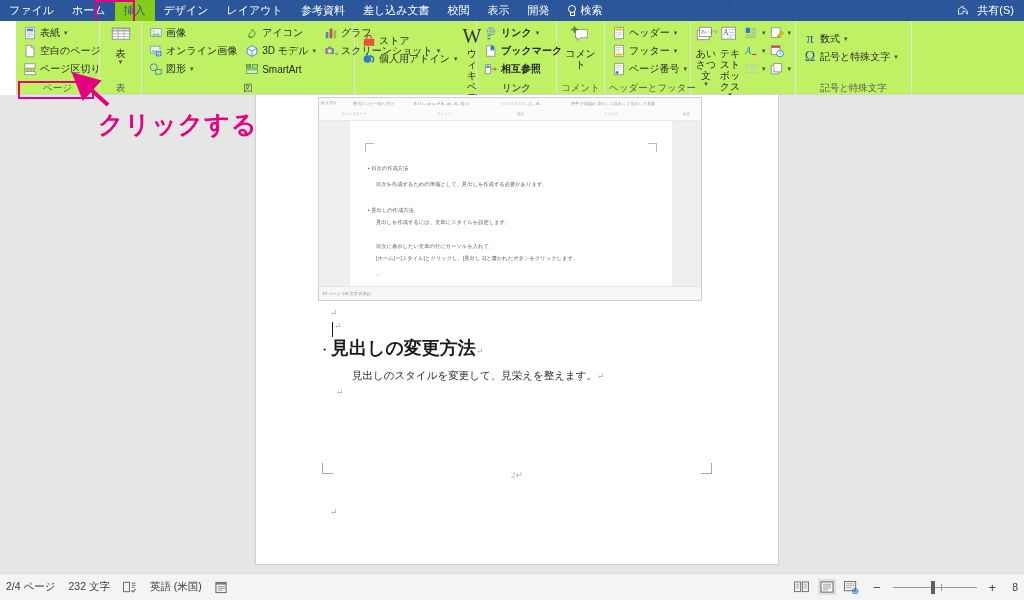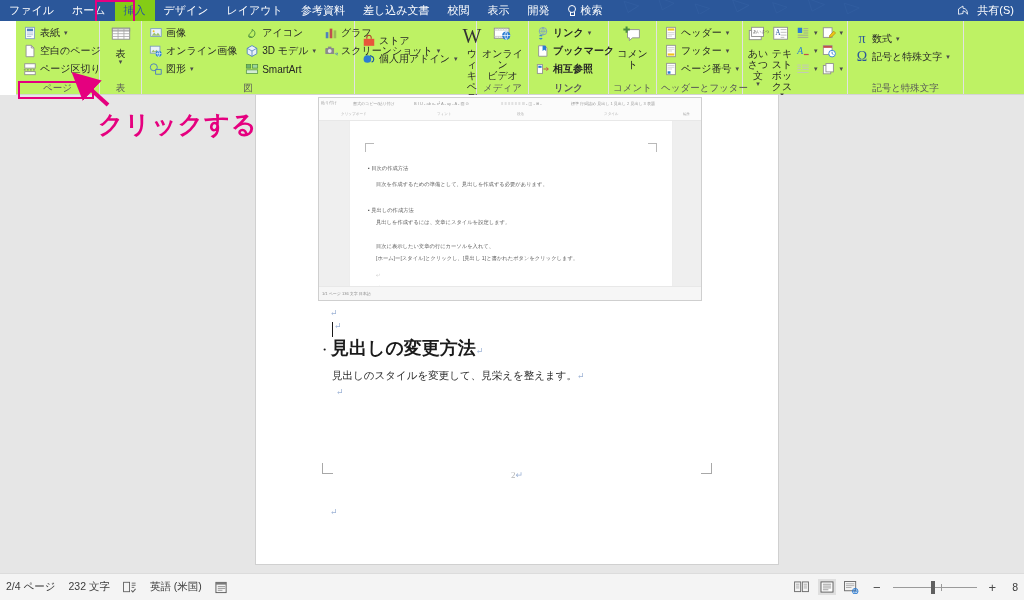--- a/index.html
+++ b/index.html
@@ -390,36 +390,20 @@
         </div>
         <div class="big" style="width:40px;">
           <span style="font-family:'Liberation Serif',serif; font-size:20px; line-height:22px; color:#333;">W</span>
           <span class="lbl" style="white-space:pre-line;">ウィキペ
 ディア</span>
         </div>
       </div>
       <div class="group-label">アドイン</div>
     </div>
 
-    <div class="group" style="width:52px;">
-      <div class="group-body" style="justify-content:center;">
-        <div class="big" style="width:48px;">
-          <svg class="ico-lg" viewBox="0 0 24 24">
-            <rect x="2.5" y="3.5" width="16" height="11" fill="#ffffff" stroke="#8f8f8f" stroke-width="1"></rect>
-            <path d="M2.5 5.6h16M2.5 12.4h16" stroke="#c4c4c4" stroke-width="0.8"></path>
-            <path d="M4.2 3.5v2.1M7 3.5v2.1M9.8 3.5v2.1M12.6 3.5v2.1M15.4 3.5v2.1M4.2 12.4v2.1M7 12.4v2.1M9.8 12.4v2.1M12.6 12.4v2.1M15.4 12.4v2.1" stroke="#c4c4c4" stroke-width="0.7"></path>
-            <circle cx="15.5" cy="11.5" r="4.5" fill="#2b7cd3"></circle>
-            <path d="M11 11.5h9M15.5 7c2 2.7 2 6.3 0 9M15.5 7c-2 2.7-2 6.3 0 9" fill="none" stroke="#ffffff" stroke-width="0.8"></path>
-          </svg>
-          <span class="lbl" style="white-space:pre-line;">オンライン
-ビデオ</span>
-        </div>
-      </div>
-      <div class="group-label">メディア</div>
-    </div>
 
     <div class="group" style="width:80px;font-weight:bold;">
       <div class="group-body">
         <div class="col">
           <div class="item">
             <svg class="ico" viewBox="0 0 16 16">
               <circle cx="8" cy="6" r="4.3" fill="none" stroke="#7a9bc4" stroke-width="1"></circle>
               <path d="M3.7 6h8.6M8 1.7c1.8 2.4 1.8 6.2 0 8.6M8 1.7c-1.8 2.4-1.8 6.2 0 8.6" fill="none" stroke="#7a9bc4" stroke-width="0.8"></path>
               <path d="M4 11.5a2 2 0 013 0M7 14a2 2 0 01-3 0" fill="none" stroke="#2b7cd3" stroke-width="1.3"></path>
             </svg>
@@ -625,21 +609,21 @@
       </div>
 
       <div class="doc-line pilcrow" style="left:74px; top:213px;">↵</div>
       <div class="caret-bar" style="left:76px; top:227px;"></div>
       <div class="doc-line pilcrow" style="left:78px; top:226px;">↵</div>
 
       <div class="doc-line" style="left:62px; top:241px;">
         <span style="font-size:13px; color:#1a1a1a;">・</span><span class="heading">見出しの変更方法</span><span class="pilcrow">↵</span>
       </div>
 
-      <div class="doc-line" style="left:76px; top:270px;">
+      <div class="doc-line" style="left:96px; top:270px;">
         <span class="body-text">見出しのスタイルを変更して、見栄えを整えます。</span><span class="pilcrow">↵</span>
       </div>
 
       <div class="doc-line pilcrow" style="left:80px; top:292px;">↵</div>
 
       <div class="page-mark bl" style="left:66px; top:368px;"></div>
       <div class="page-mark br" style="right:66px; top:368px;"></div>
 
       <div class="footer-num" style="top:375px;">
         <span>2</span><span class="pilcrow">↵</span>

